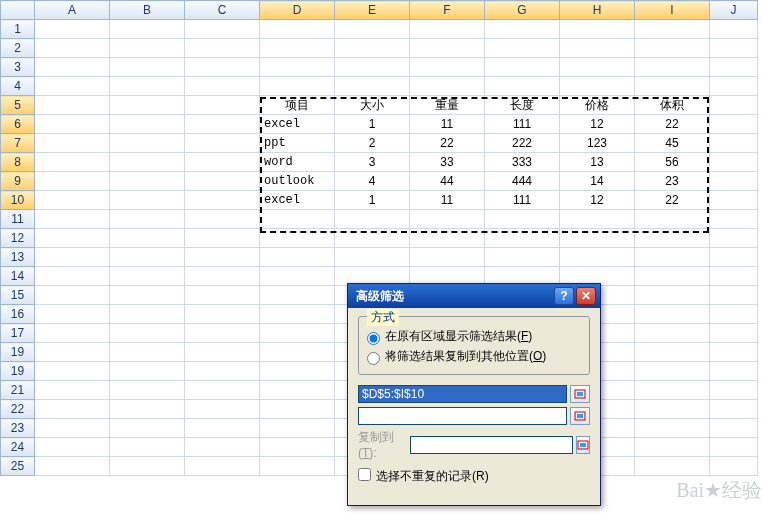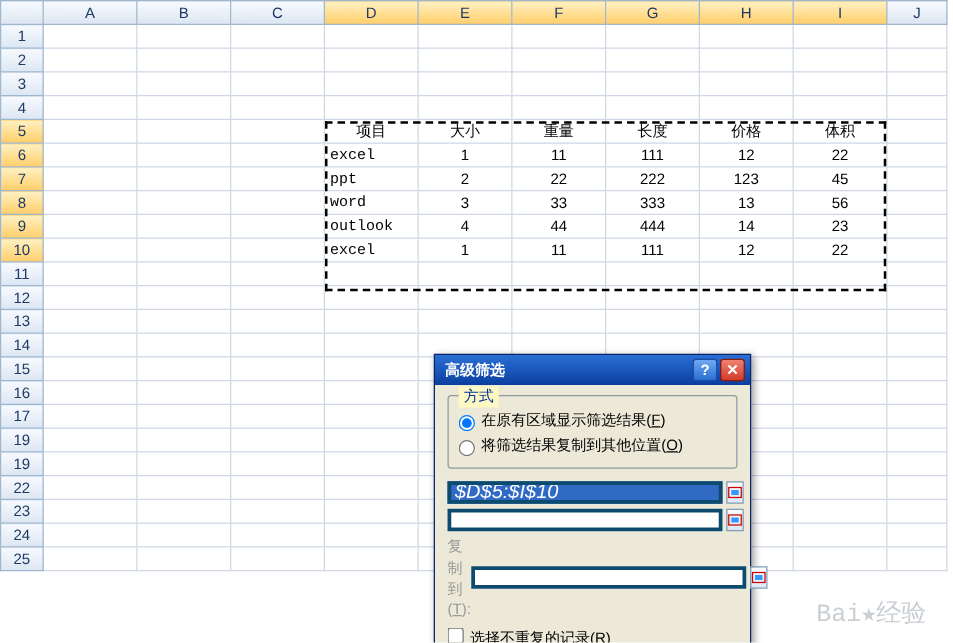--- a/index.html
+++ b/index.html
@@ -113,45 +113,44 @@
   .radio-row input { margin: 0 5px 0 0; }
   .radio-row .hk { text-decoration: underline; }
   .form-row {
     display: flex; align-items: center;
     margin: 4px 0;
   }
   .form-row label { width: 76px; }
   .form-row .hk { text-decoration: underline; }
   .form-row input[type=text] {
     flex: 1; height: 18px;
-    border: 3px solid #0c4a6e;
-    font-size: 16px;
+    border: 1px solid #0c4a6e;
+    font-size: 12px;
     padding: 0 3px;
     background: #fff;
-    font-style: italic;
   }
   .form-row input[type=text].sel {
     background: #316ac5; color: #fff;
   }
   .form-row.disabled { color: #999; }
   .form-row.disabled input[type=text] { background: #fff; color:#999; }
   .refbtn {
     width: 20px; height: 18px;
     margin-left: 3px;
     border: 1px solid #7f9db9;
     background: linear-gradient(#fefefe,#dce6f2);
     display:flex; align-items:center; justify-content:center;
   }
   .refbtn svg { width: 12px; height: 10px; }
   .chk-row { display:flex; align-items:flex-start; margin: 8px 0 10px 0; }
   .chk-row input { margin: 0 5px 0 0; }
   .watermark {
-    position:absolute; right:21px; bottom:10px;
+    position:absolute; right:0; bottom:10px;
     color: rgba(150,160,170,0.5); font-size: 20px;
-    font-family: Liberation Mono, monospace; pointer-events:none;
+    font-family: Liberation Serif, serif; pointer-events:none;
   }
 </style>
 </head>
 <body>
 
 <table class="sheet">
   <tbody>
       <tr>
     <th class="corner"></th>
     <th class="colA">A</th>
@@ -396,20 +395,33 @@
         <td class="colD data-cell"></td>
         <td class="colE data-cell"></td>
         <td class="colF data-cell"></td>
         <td class="colG data-cell"></td>
         <td class="colH data-cell"></td>
         <td class="colI data-cell"></td>
         <td class="colJ data-cell"></td>
       </tr>
       <tr>
         <th class="rowhead">19</th>
+        <td class="colA data-cell"></td>
+        <td class="colB data-cell"></td>
+        <td class="colC data-cell"></td>
+        <td class="colD data-cell"></td>
+        <td class="colE data-cell"></td>
+        <td class="colF data-cell"></td>
+        <td class="colG data-cell"></td>
+        <td class="colH data-cell"></td>
+        <td class="colI data-cell"></td>
+        <td class="colJ data-cell"></td>
+      </tr>
+      <tr>
+        <th class="rowhead">21</th>
         <td class="colA data-cell"></td>
         <td class="colB data-cell"></td>
         <td class="colC data-cell"></td>
         <td class="colD data-cell"></td>
         <td class="colE data-cell"></td>
         <td class="colF data-cell"></td>
         <td class="colG data-cell"></td>
         <td class="colH data-cell"></td>
         <td class="colI data-cell"></td>
         <td class="colJ data-cell"></td>

